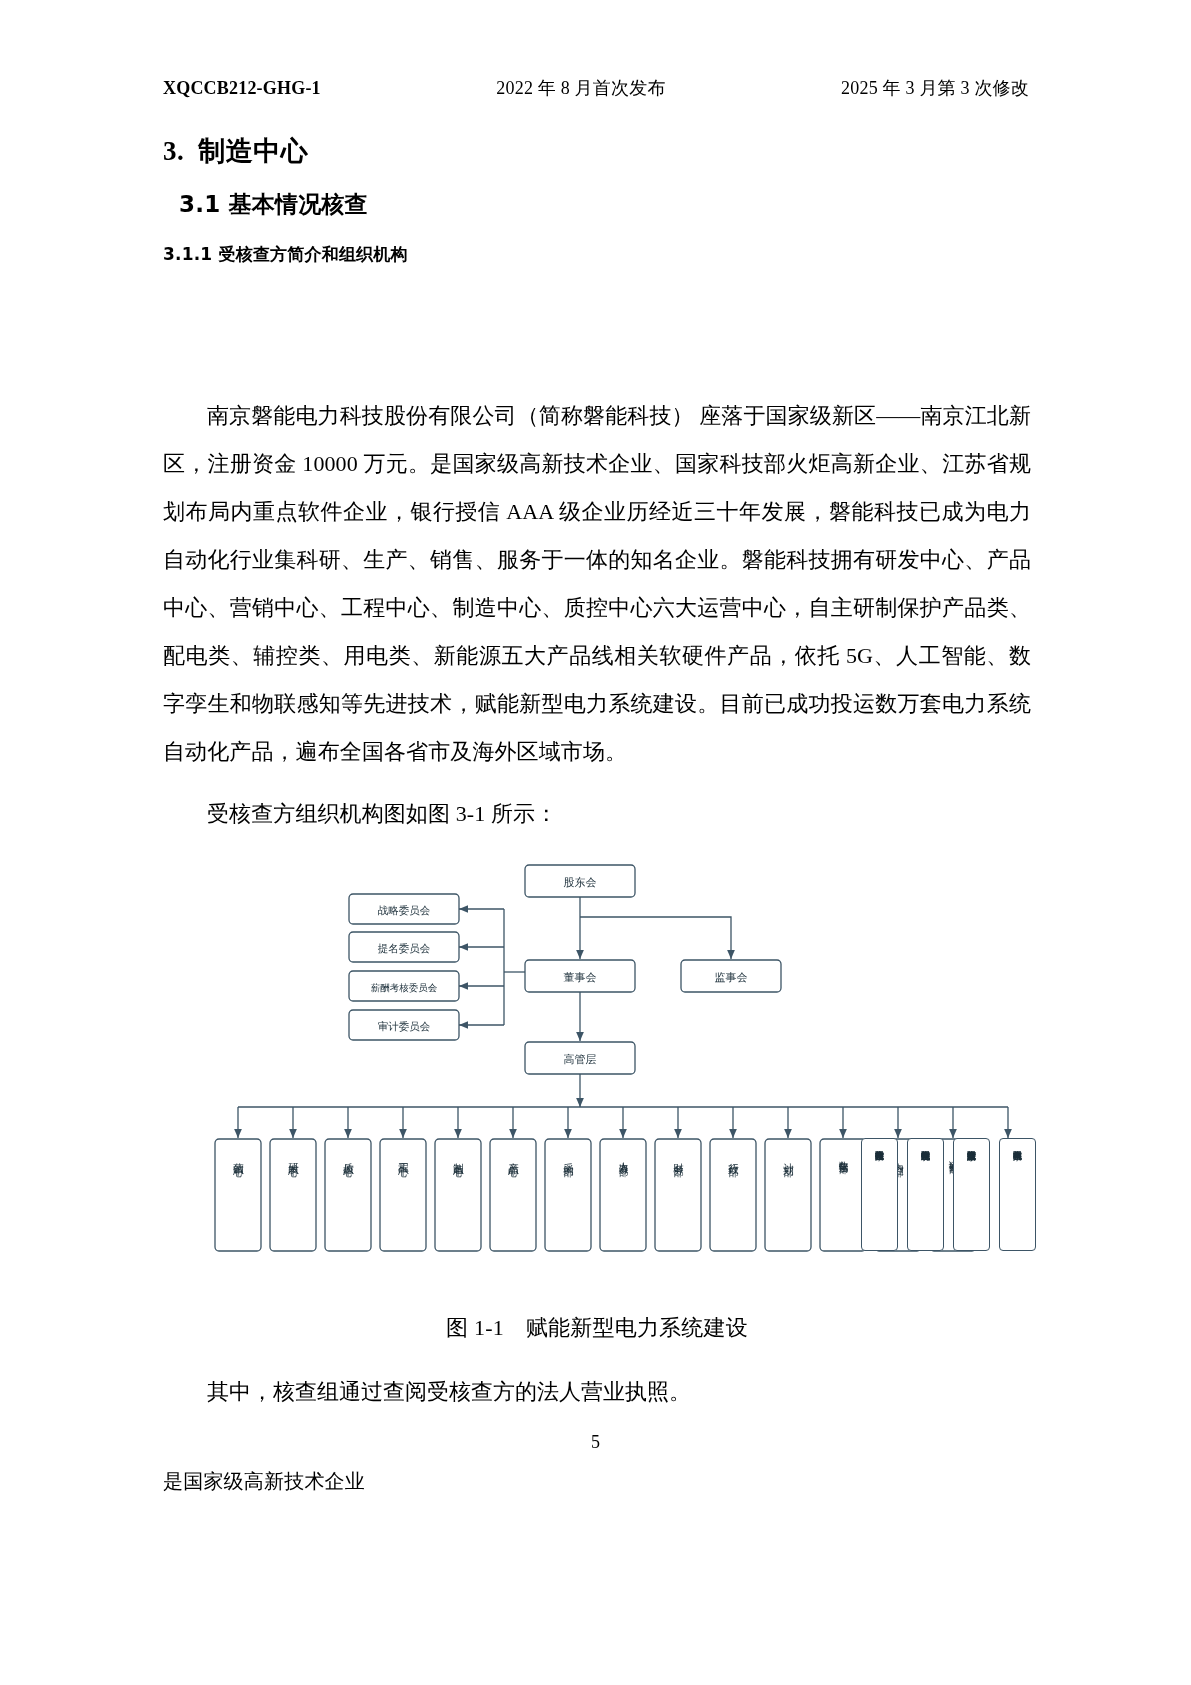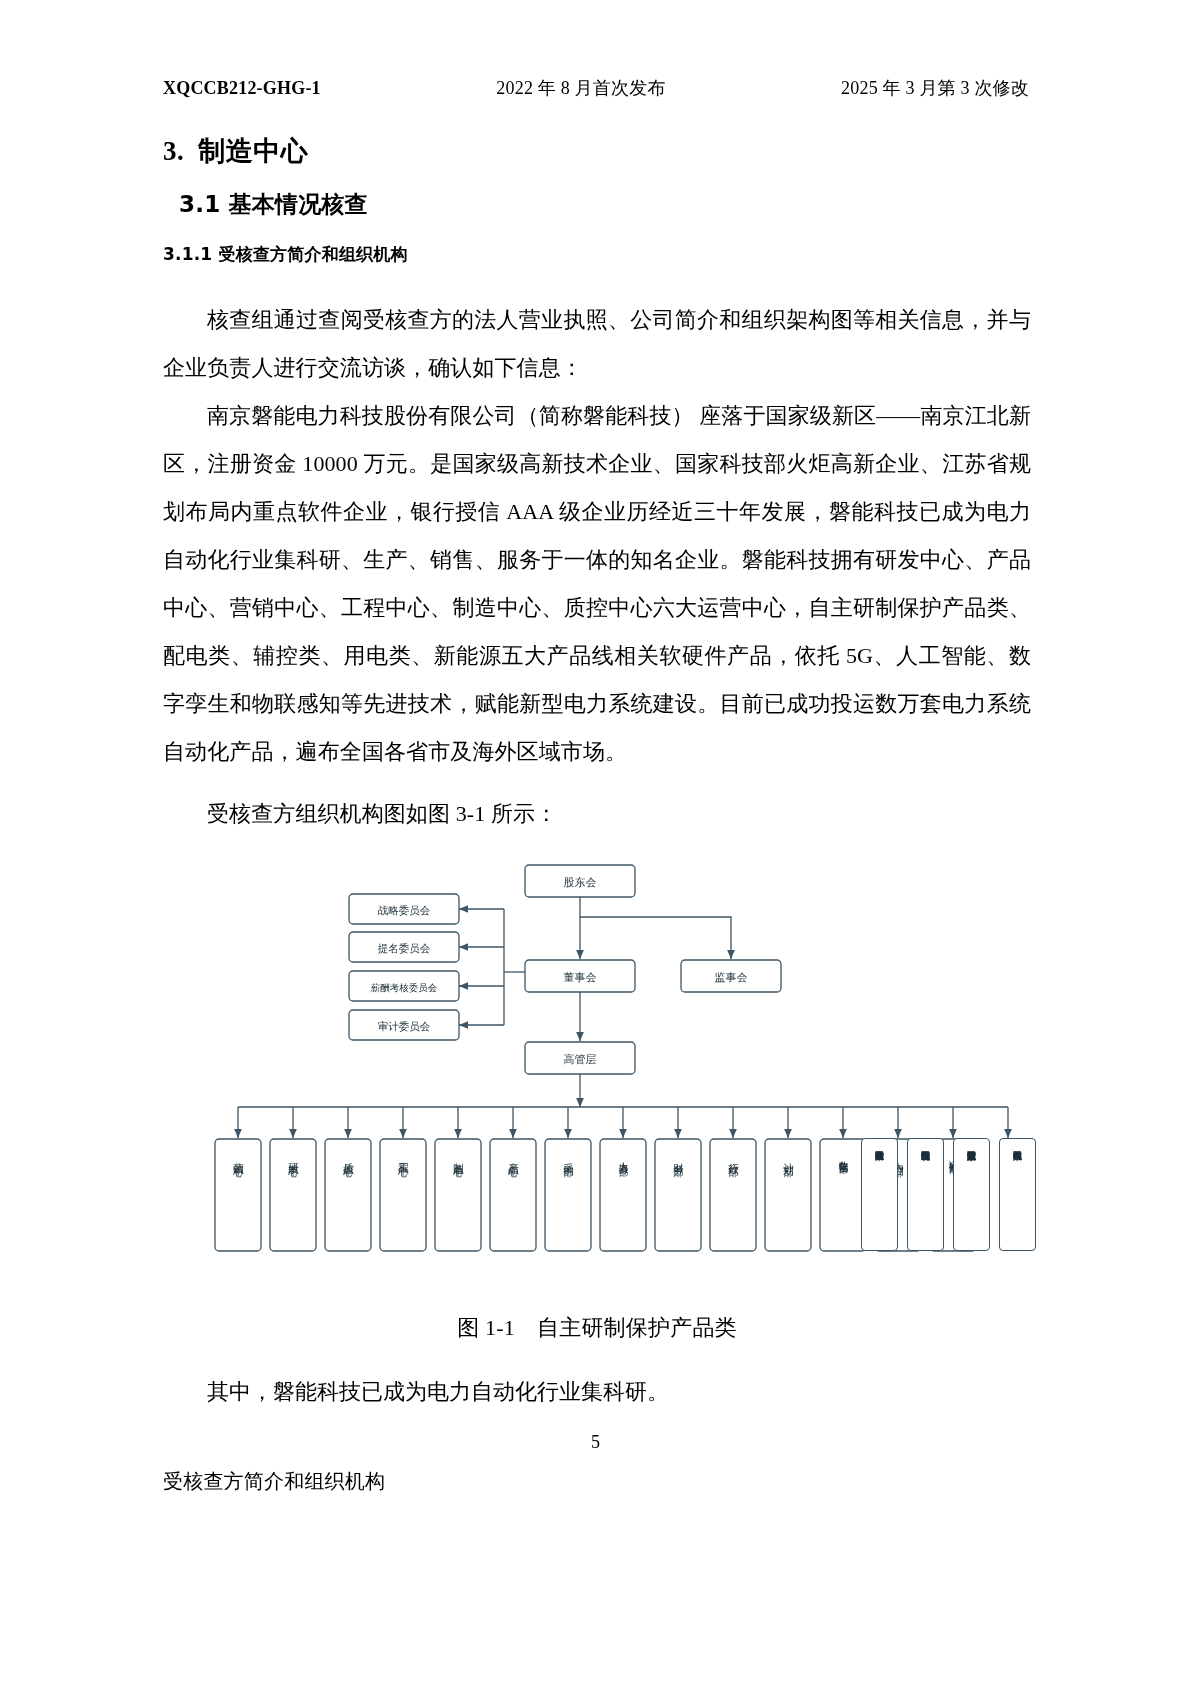--- a/index.html
+++ b/index.html
@@ -146,21 +146,20 @@
   </div>
 
   <div class="h1">
     <span class="num">3.</span><span>制造中心</span>
   </div>
 
   <div class="h2">3.1 基本情况核查</div>
 
   <div class="h3">3.1.1 受核查方简介和组织机构</div>
 
-  <div class="body-text" id="para1">核查组通过查阅受核查方的法人营业执照、公司简介和组织架构图等相关信息，并与企业负责人进行交流访谈，确认如下信息：</div>
 
   <div class="body-text" id="para2">南京磐能电力科技股份有限公司（简称磐能科技） 座落于国家级新区——南京江北新区，注册资金 10000 万元。是国家级高新技术企业、国家科技部火炬高新企业、江苏省规划布局内重点软件企业，银行授信 AAA 级企业历经近三十年发展，磐能科技已成为电力自动化行业集科研、生产、销售、服务于一体的知名企业。磐能科技拥有研发中心、产品中心、营销中心、工程中心、制造中心、质控中心六大运营中心，自主研制保护产品类、配电类、辅控类、用电类、新能源五大产品线相关软硬件产品，依托 5G、人工智能、数字孪生和物联感知等先进技术，赋能新型电力系统建设。目前已成功投运数万套电力系统自动化产品，遍布全国各省市及海外区域市场。</div>
 
   <div class="body-text" id="para3">受核查方组织机构图如图 3-1 所示：</div>
 
   <div class="chart-wrap">
     <svg class="chart-svg" width="868" height="420" viewBox="0 0 868 420" xmlns="http://www.w3.org/2000/svg">
       <defs>
         <marker id="arr" markerWidth="8" markerHeight="8" refX="7" refY="3" orient="auto" markerUnits="strokeWidth">
           <path d="M0,0 L7,3 L0,6 z" fill="#3d5566"></path>
@@ -311,21 +310,21 @@
     </div>
     <div style="flex:1; border:1.3px solid #3d5566; border-radius:4px; background:#fff; display:flex; align-items:flex-start; justify-content:center; padding-top:5px;">
       <span style="writing-mode:vertical-rl; text-orientation:upright; font-family:'DejaVu Sans','Liberation Sans',sans-serif; font-size:9px; line-height:10px; color:#1c2f3a; max-height:103px; white-space:normal;">南京东源新能源技术股份有限公司</span>
     </div>
     <div style="flex:1; border:1.3px solid #3d5566; border-radius:4px; background:#fff; display:flex; align-items:flex-start; justify-content:center; padding-top:5px;">
       <span style="writing-mode:vertical-rl; text-orientation:upright; font-family:'DejaVu Sans','Liberation Sans',sans-serif; font-size:9px; line-height:10px; color:#1c2f3a; max-height:103px; white-space:normal;">南京阔名电气科技有限公司</span>
     </div>
   </div>
 
   <div class="figure-caption">
-    <span>图 1-1</span><span class="cap-gap"></span><span>自主研制保护产品类</span>
-  </div>
-
-  <div id="para4">其中，磐能科技已成为电力自动化行业集科研。</div>
+    <span>图 1-1</span><span class="cap-gap"></span><span>赋能新型电力系统建设</span>
+  </div>
+
+  <div id="para4">其中，核查组通过查阅受核查方的法人营业执照。</div>
 
   <div class="page-number">5</div>
-  <div class="footer-org">受核查方简介和组织机构</div>
+  <div class="footer-org">是国家级高新技术企业</div>
 
 </div>
 
 </body></html>

